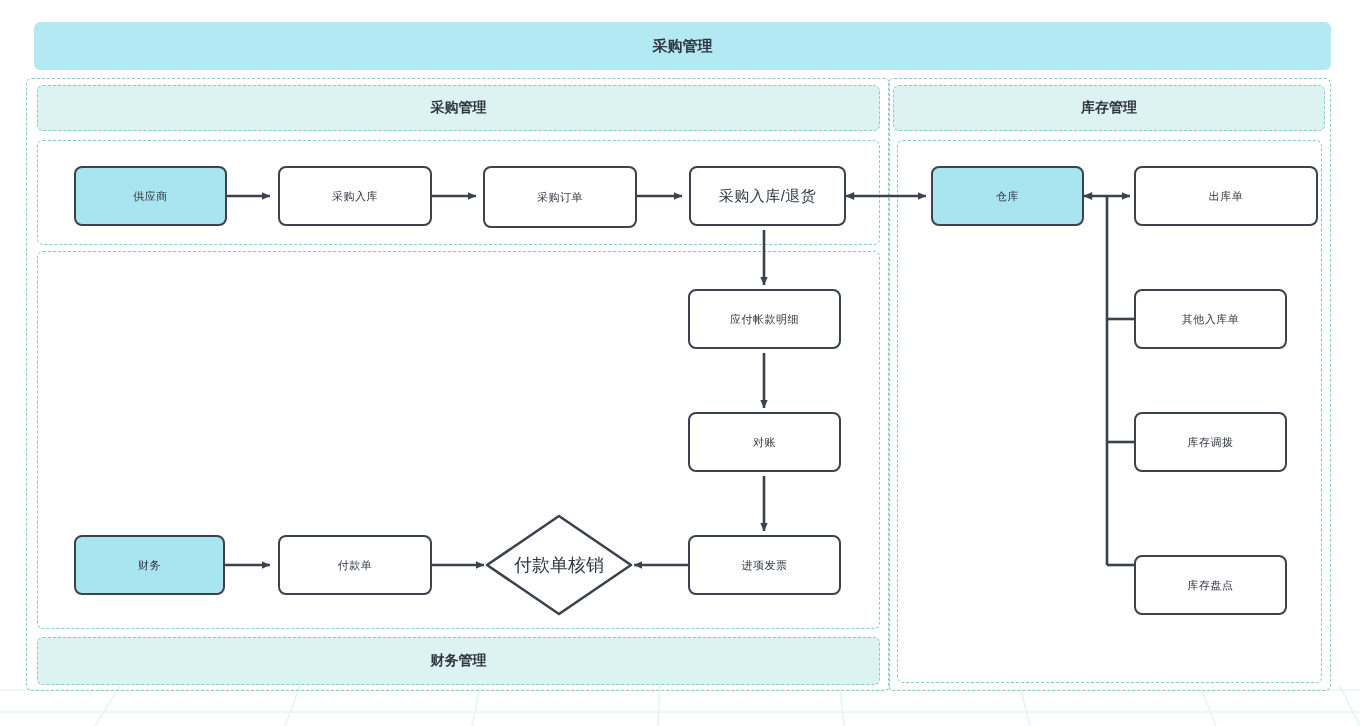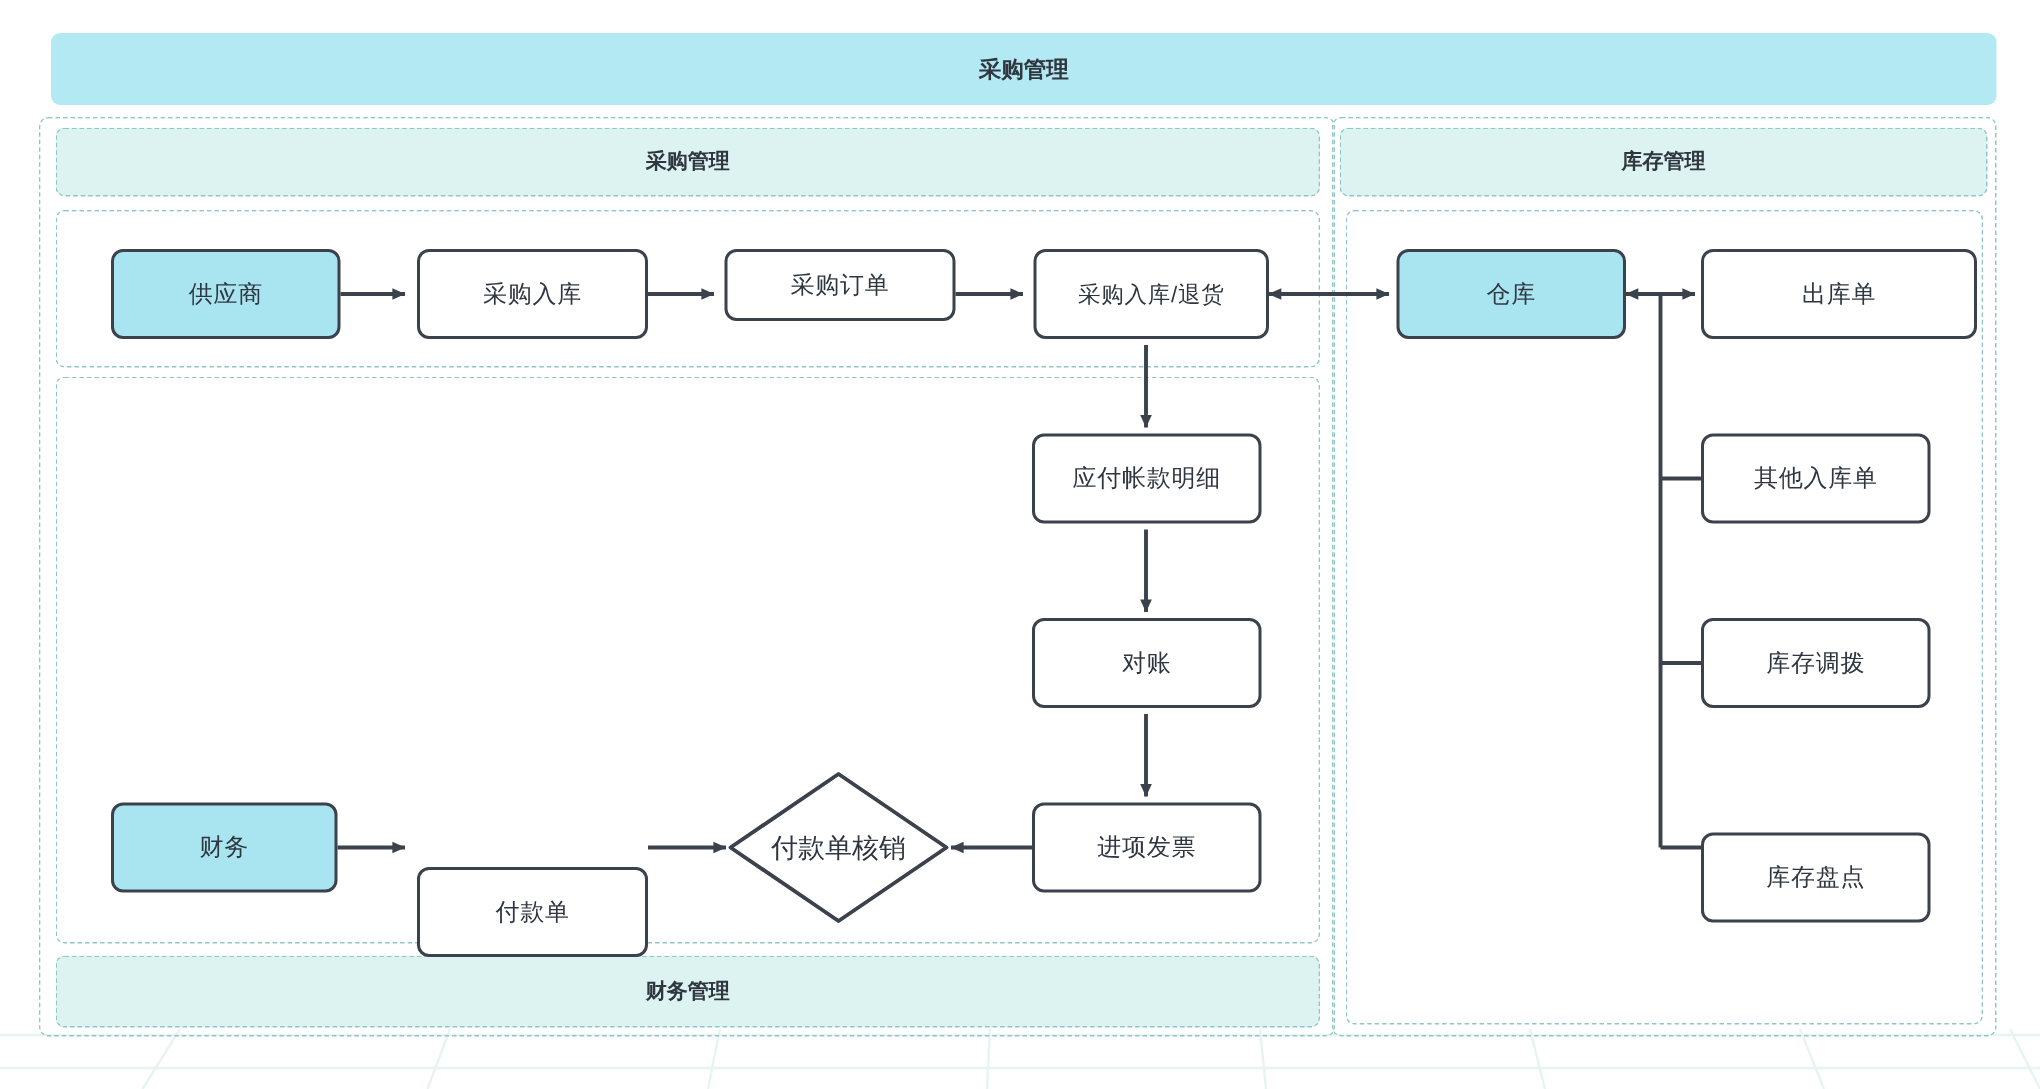--- a/index.html
+++ b/index.html
@@ -45,21 +45,21 @@
   #zone-finance-flow{left:37px;top:251px;width:843px;height:378px;}
   #zone-inventory-outer{left:888px;top:78px;width:443px;height:613px;}
   #zone-inventory-inner{left:897px;top:140px;width:425px;height:543px;}
 
   
   .node{
     position:absolute;box-sizing:border-box;
     display:flex;align-items:center;justify-content:center;
     border:2.4px solid #3b424c;border-radius:8px;
     background:#ffffff;color:#2f3640;
-    font-size:16px;letter-spacing:.5px;
+    font-size:11px;letter-spacing:.5px;
     z-index:5;
   }
   .node.accent{background:#a9e5f0;}
   .node.wide{font-size:15px;}
 
   
   .diamond{
     position:absolute;z-index:5;
     display:flex;align-items:center;justify-content:center;
   }
@@ -131,34 +131,34 @@
     <line x1="225" y1="565" x2="270" y2="565" marker-end="url(#ah)"></line>
 
     <line x1="432" y1="565" x2="484" y2="565" marker-end="url(#ah)"></line>
 
     <line x1="688" y1="565" x2="634" y2="565" marker-end="url(#ah)"></line>
   </g>
 </svg>
 
 <div class="node accent" style="left:74px;top:166px;width:153px;height:60px;">供应商</div>
 <div class="node" style="left:278px;top:166px;width:154px;height:60px;">采购入库</div>
-<div class="node" style="left:483px;top:166px;width:154px;height:48px;">采购订单</div>
+<div class="node" style="left:483px;top:166px;width:154px;height:62px;">采购订单</div>
 <div class="node wide" style="left:689px;top:166px;width:157px;height:60px;">采购入库/退货</div>
 
 <div class="node accent" style="left:931px;top:166px;width:153px;height:60px;">仓库</div>
 <div class="node" style="left:1134px;top:166px;width:184px;height:60px;">出库单</div>
 <div class="node" style="left:1134px;top:289px;width:153px;height:60px;">其他入库单</div>
 <div class="node" style="left:1134px;top:412px;width:153px;height:60px;">库存调拨</div>
 <div class="node" style="left:1134px;top:535px;width:153px;height:60px;margin-top:20px;">库存盘点</div>
 
 <div class="node" style="left:688px;top:289px;width:153px;height:60px;">应付帐款明细</div>
 <div class="node" style="left:688px;top:412px;width:153px;height:60px;">对账</div>
 <div class="node" style="left:688px;top:535px;width:153px;height:60px;">进项发票</div>
 
 <div class="node accent" style="left:74px;top:535px;width:151px;height:60px;">财务</div>
-<div class="node" style="left:278px;top:535px;width:154px;height:60px;margin-top:43px;">付款单</div>
+<div class="node" style="left:278px;top:535px;width:154px;height:60px;">付款单</div>
 
 <div class="diamond" style="left:484px;top:513px;width:150px;height:104px;">
   <svg width="150" height="104" viewBox="0 0 150 104">
     <polygon points="75,3 147,52 75,101 3,52" fill="#ffffff" stroke="#3b424c" stroke-width="2.6" stroke-linejoin="round"></polygon>
   </svg>
   <span class="dlabel">付款单核销</span>
 </div>
 
 </body></html>

